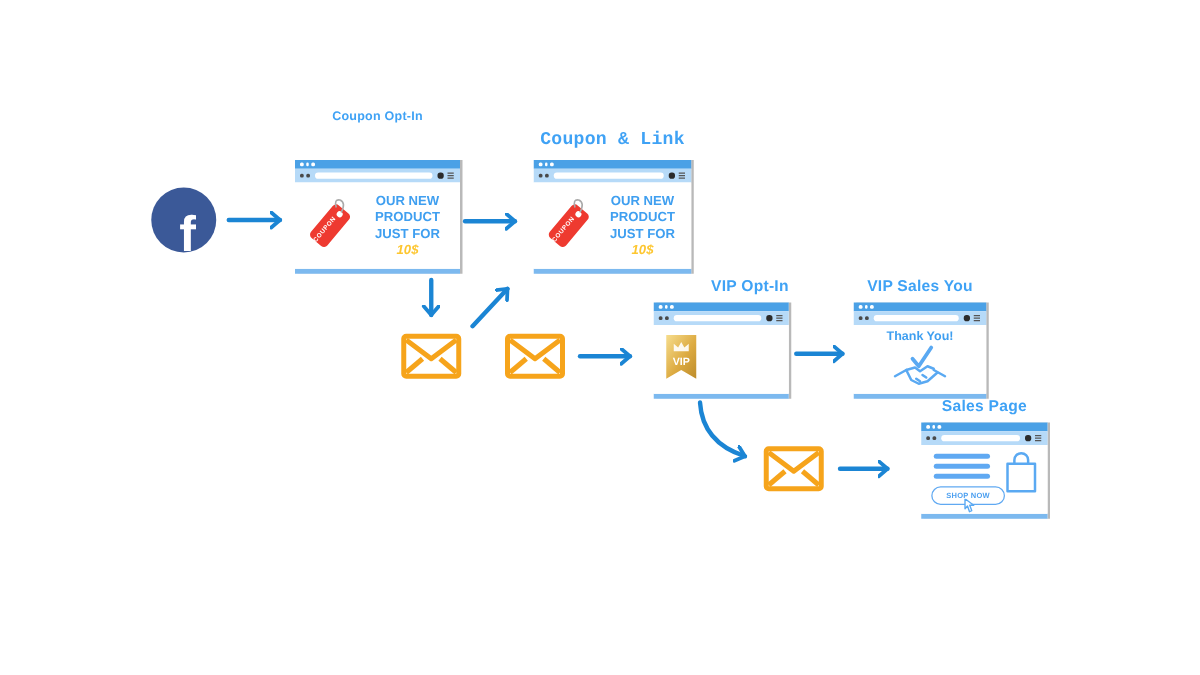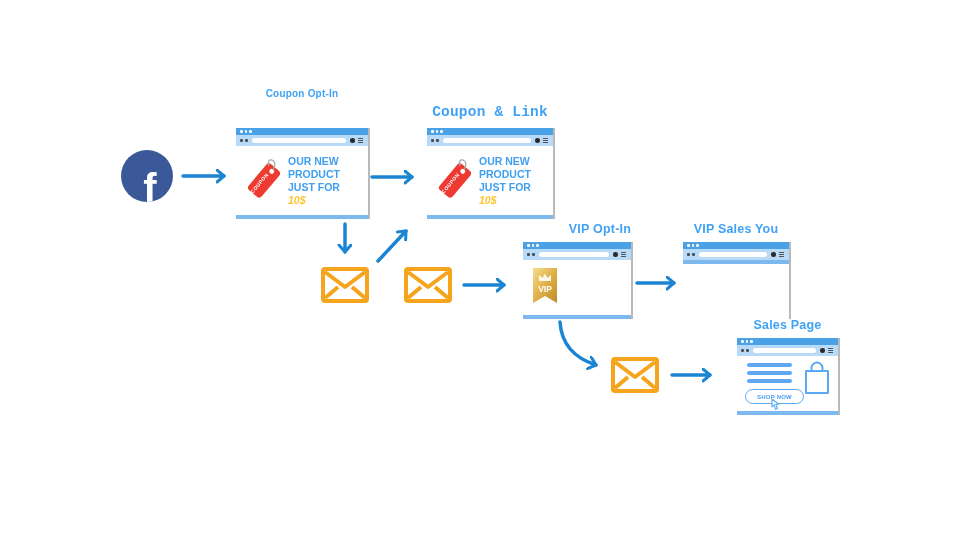--- a/index.html
+++ b/index.html
@@ -31,21 +31,21 @@
   .w5{left:737px;top:338px;width:101px;height:77px;}
   
   .wtitle{position:absolute;text-align:center;color:#3fa2f5;font-weight:bold;letter-spacing:.2px;}
   .t1{left:236px;top:88px;width:132px;font-size:10px;}
   .t2{left:427px;top:104px;width:126px;font-size:14.5px;font-family:Liberation Mono, monospace;}
   .t3{left:523px;top:222px;width:108px;font-size:12.5px;text-align:right;}
   .t4{left:683px;top:222px;width:106px;font-size:12.5px;}
   .t5{left:737px;top:318px;width:101px;font-size:12.5px;}
   
   .coupon-body{display:flex;align-items:center;padding:0 4px 0 4px;}
-  .coupon-text{flex:1;color:#3f9ff0;font-weight:bold;font-size:10.5px;line-height:13px;}
+  .coupon-text{flex:1;text-align:center;color:#3f9ff0;font-weight:bold;font-size:10.5px;line-height:13px;}
   .coupon-text .price{color:#fdc62f;font-style:italic;}
   
   .vip-body{display:flex;align-items:flex-start;padding:7px 4px 0 9px;gap:6px;}
   .vip-col{flex:1;text-align:center;}
   .vip-line1{color:#3f9ff0;font-weight:bold;font-size:9px;line-height:12px;}
   .vip-line2{color:#fdc62f;font-weight:bold;font-size:9.5px;line-height:12px;}
   .vip-input{margin:4px auto 0;width:56px;height:9px;border:1px solid #cfe0f5;border-radius:5px;
              display:flex;align-items:center;padding:0 2px;gap:2px;}
   .ph-bar{flex:1;height:2px;border-radius:1px;background:#e3edf9;}
   .ph-btn{width:9px;height:4px;border:1px solid #dbe7f7;border-radius:3px;}
@@ -199,20 +199,36 @@
         <span class="tdot"></span>
         <span class="tdot"></span>
     </div>
     <div class="toolbar">
       <span class="ndot"></span>
         <span class="ndot"></span>
       <span class="urlbar"></span>
       <span class="tool-circle"></span>
       <span class="tool-menu"></span>
     </div>
+    <div class="body ty-body">
+      <div class="ty-msg">Thank You!</div>
+      <svg width="46" height="38" viewBox="0 0 46 38">
+        <g stroke="#5aa9f2" fill="none" stroke-linecap="round" stroke-linejoin="round">
+          <path stroke-width="3" d="M17,12 l5,6 10,-15"></path>
+          <g stroke-width="2">
+            <path d="M3,26 l9,-5"></path>
+            <path d="M43,26 l-9,-5"></path>
+            <path d="M12,21 l7,-2 4,3 6,-4 5,2"></path>
+            <path d="M12,21 l4,8 6,3 7,-2 8,-7"></path>
+            <path d="M20,28 l3,2"></path>
+            <path d="M25,25 l3,2"></path>
+          </g>
+        </g>
+      </svg>
+    </div>
     <div class="bottombar"></div>
   </div>
 
   <div class="win w5">
     <div class="titlebar">
       <span class="tdot"></span>
         <span class="tdot"></span>
         <span class="tdot"></span>
     </div>
     <div class="toolbar">

